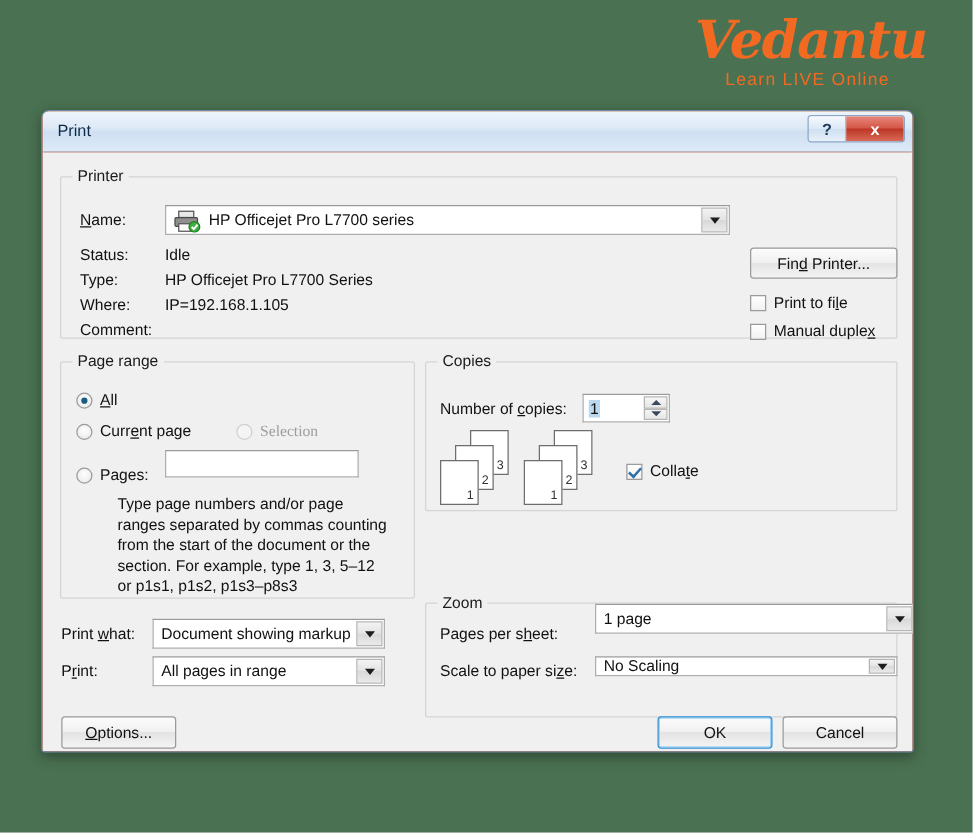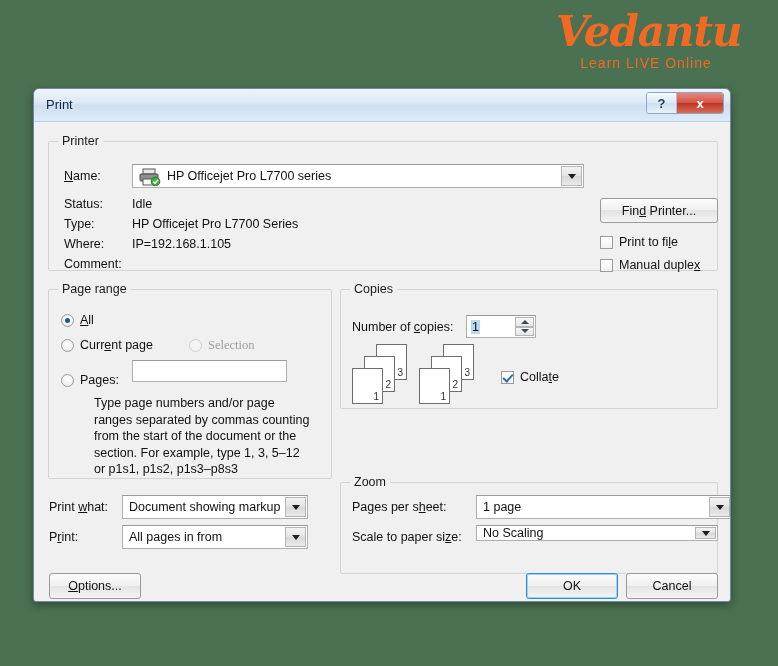--- a/index.html
+++ b/index.html
@@ -407,32 +407,32 @@
     <div class="lbl" style="left:15px; top:378px;">Print <u>w</u>hat:</div>
     <div class="combo" style="left:88px; top:373px; width:186px; height:24px;text-align:center;">
       <span>Document showing markup</span>
       <div class="arrowbtn">
         <span class="caret"></span>
       </div>
     </div>
 
     <div class="lbl" style="left:15px; top:408px;">P<u>r</u>int:</div>
     <div class="combo" style="left:88px; top:403px; width:186px; height:24px;">
-      <span>All pages in from</span>
+      <span>All pages in range</span>
       <div class="arrowbtn">
         <span class="caret"></span>
       </div>
     </div>
 
     <div class="group" style="left:306px; top:360px; width:378px; height:92px;">
       <div class="legend">Zoom</div>
     </div>
 
     <div class="lbl" style="left:318px; top:378px;">Pages per s<u>h</u>eet:</div>
-    <div class="combo" style="left:442px; top:373px; width:256px; height:24px;">
+    <div class="combo" style="left:442px; top:361px; width:256px; height:24px;">
       <span>1 page</span>
       <div class="arrowbtn">
         <span class="caret"></span>
       </div>
     </div>
 
     <div class="lbl" style="left:318px; top:408px;">Scale to paper si<u>z</u>e:</div>
     <div class="combo" style="left:442px; top:403px; width:242px; height:16px;">
       <span>No Scaling</span>
       <div class="arrowbtn">

